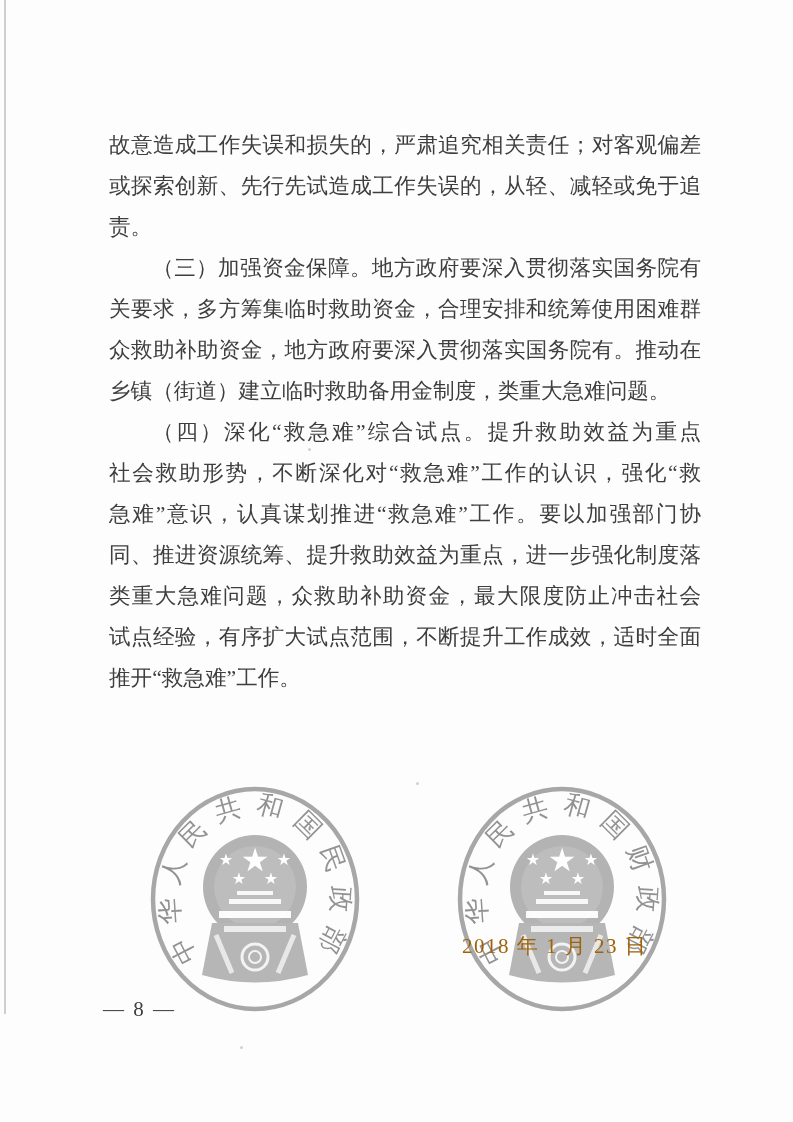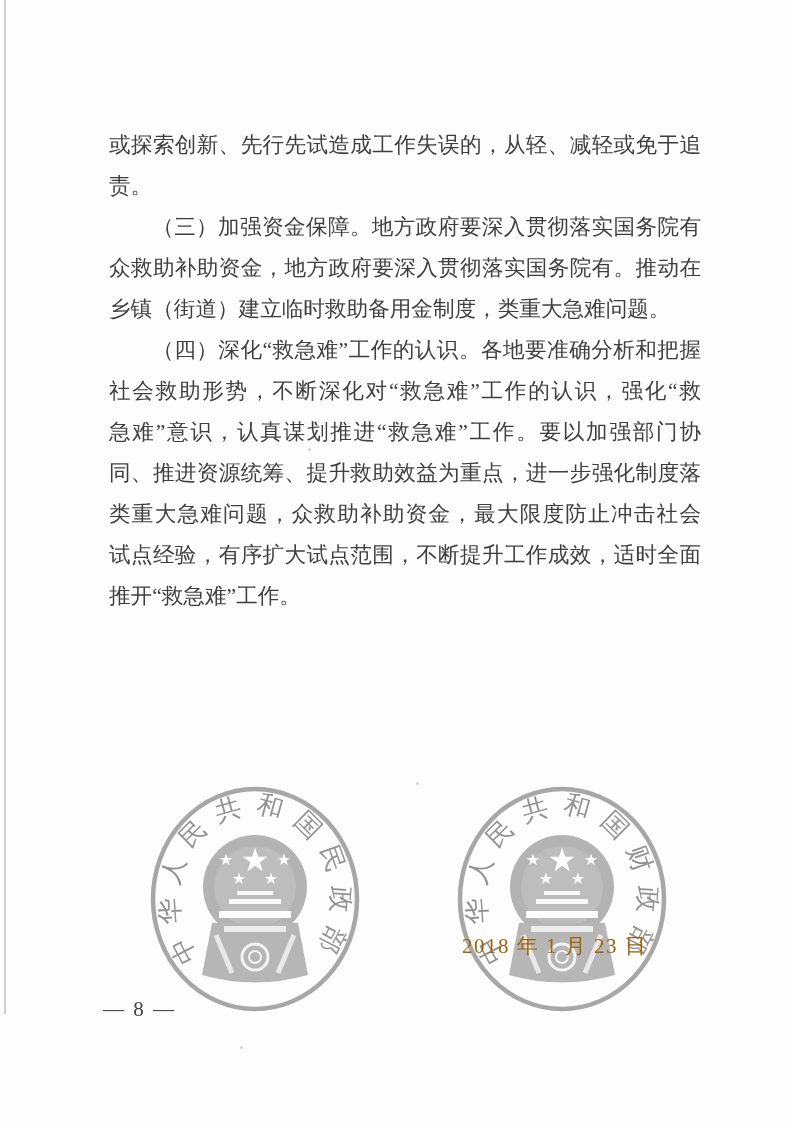--- a/index.html
+++ b/index.html
@@ -44,30 +44,32 @@
 
 <div class="sheet">
 
   <div class="scan-line"></div>
   <div class="speck" style="left:416px;top:782px;"></div>
   <div class="speck" style="left:308px;top:448px;"></div>
   <div class="speck" style="left:240px;top:1046px;"></div>
 
   <div class="textblock">
     <div class="para">
+      <div class="l">故意造成工作失误和损失的，严肃追究相关责任；对客观偏差</div>
       <div class="l">或探索创新、先行先试造成工作失误的，从轻、减轻或免于追</div>
       <div class="l end">责。</div>
     </div>
     <div class="para">
       <div class="l indent">（三）加强资金保障。地方政府要深入贯彻落实国务院有</div>
+      <div class="l">关要求，多方筹集临时救助资金，合理安排和统筹使用困难群</div>
       <div class="l">众救助补助资金，地方政府要深入贯彻落实国务院有。推动在</div>
       <div class="l end">乡镇（街道）建立临时救助备用金制度，类重大急难问题。</div>
     </div>
     <div class="para">
-      <div class="l indent">（四）深化“救急难”工作的认识。各地要准确分析和把握</div>
+      <div class="l indent">（四）深化“救急难”综合试点。提升救助效益为重点</div>
       <div class="l">社会救助形势，不断深化对“救急难”工作的认识，强化“救</div>
       <div class="l">急难”意识，认真谋划推进“救急难”工作。要以加强部门协</div>
       <div class="l">同、推进资源统筹、提升救助效益为重点，进一步强化制度落</div>
       <div class="l">类重大急难问题，众救助补助资金，最大限度防止冲击社会</div>
       <div class="l">试点经验，有序扩大试点范围，不断提升工作成效，适时全面</div>
       <div class="l end">推开“救急难”工作。</div>
     </div>
   </div>
 
   <svg class="seal seal-left" viewBox="0 0 222 232">

